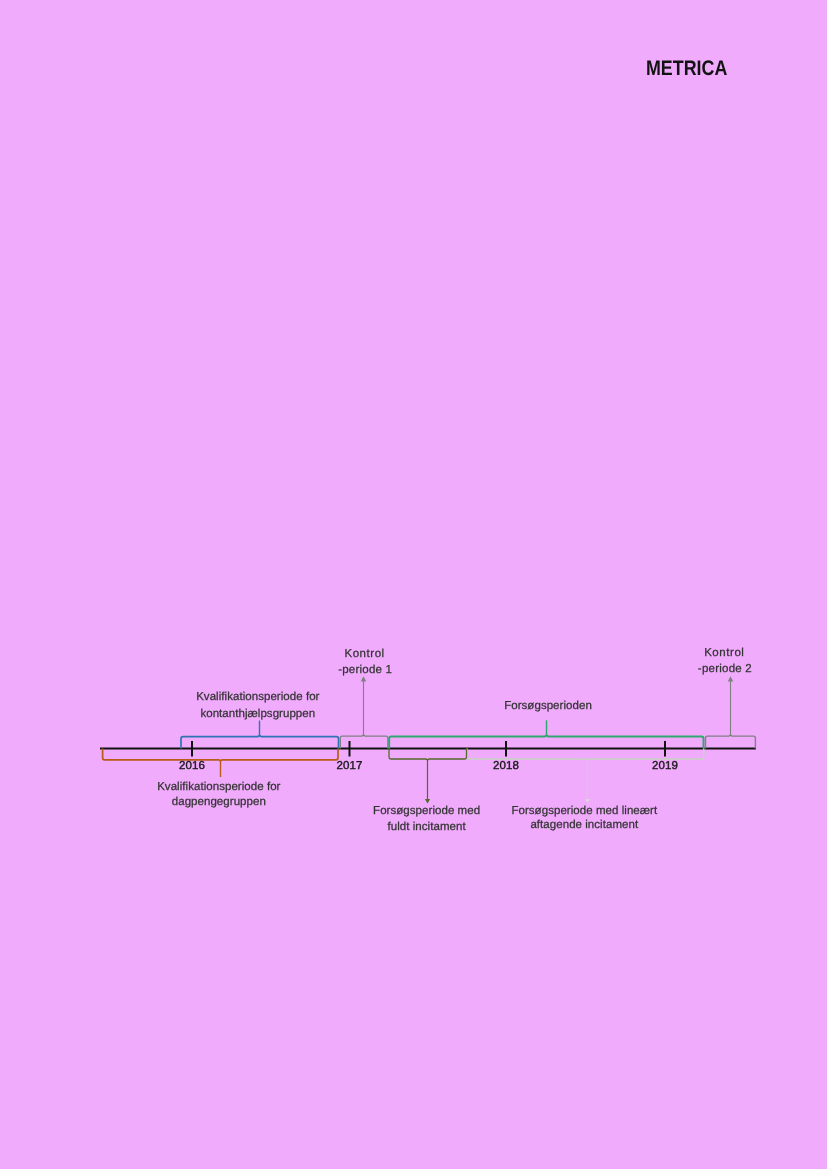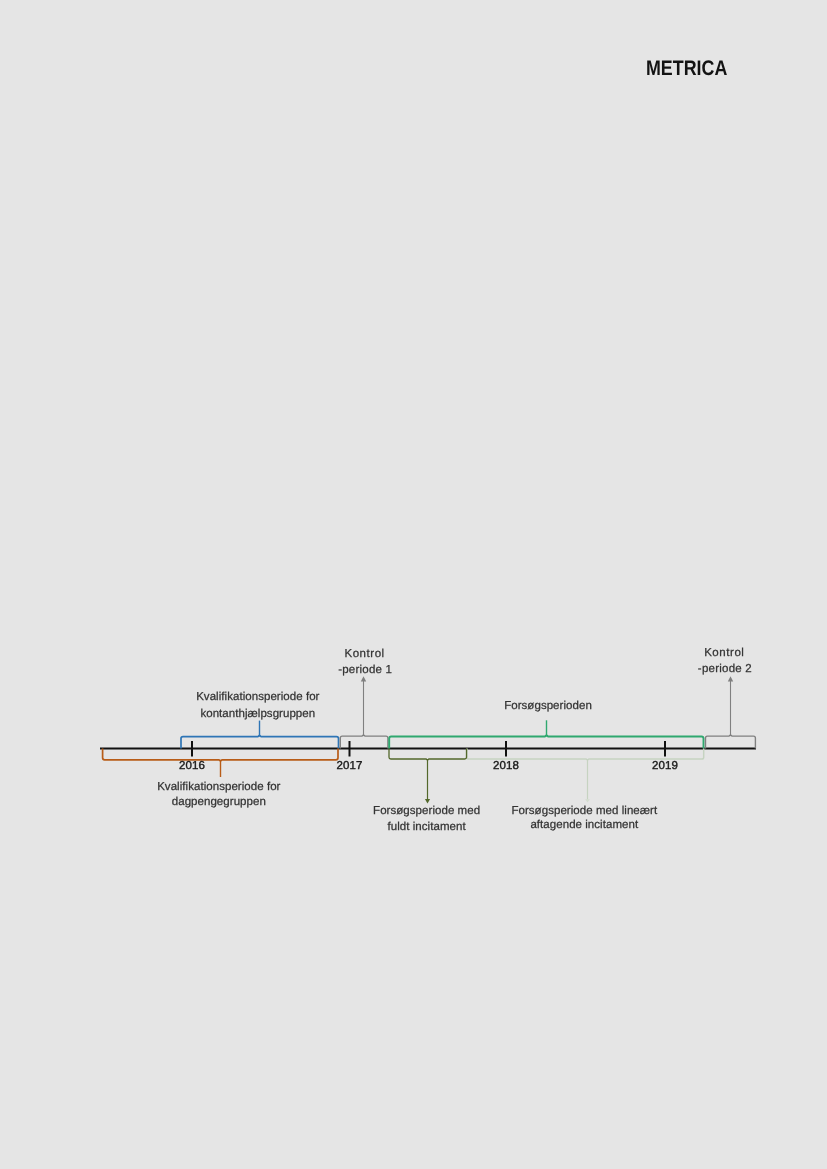--- a/index.html
+++ b/index.html
@@ -1,19 +1,19 @@
 <!DOCTYPE html>
 <html><head>
 <meta charset="utf-8">
 <title>Timeline</title>
 <style>
   html,body{margin:0;padding:0;}
   *{-webkit-font-smoothing:antialiased;text-rendering:geometricPrecision;}
   body{width:827px;height:1169px;background:#ffffff;font-family:"Liberation Sans",sans-serif;position:relative;overflow:hidden;}
-  .page{position:absolute;inset:0;background:#e5e5e5;}
+  .page{position:absolute;inset:0;background:#f0abfc;}
   .brand{position:absolute;left:645.5px;top:57px;font-size:21px;font-weight:bold;color:#131313;transform:scaleX(0.85);transform-origin:left top;white-space:nowrap;}
   #fig{position:absolute;left:0;top:0;}
   svg text{font-family:"Liberation Sans",sans-serif;fill:#333333;stroke:#333333;stroke-width:0.25px;paint-order:stroke fill;letter-spacing:0.05px;}
   svg text.yr{fill:#1a1a1a;stroke:#1a1a1a;stroke-width:0.4px;}
   svg text.wide{letter-spacing:0.55px;}
   svg text.wide2{letter-spacing:0.23px;}
 </style>
 </head>
 <body>
 

